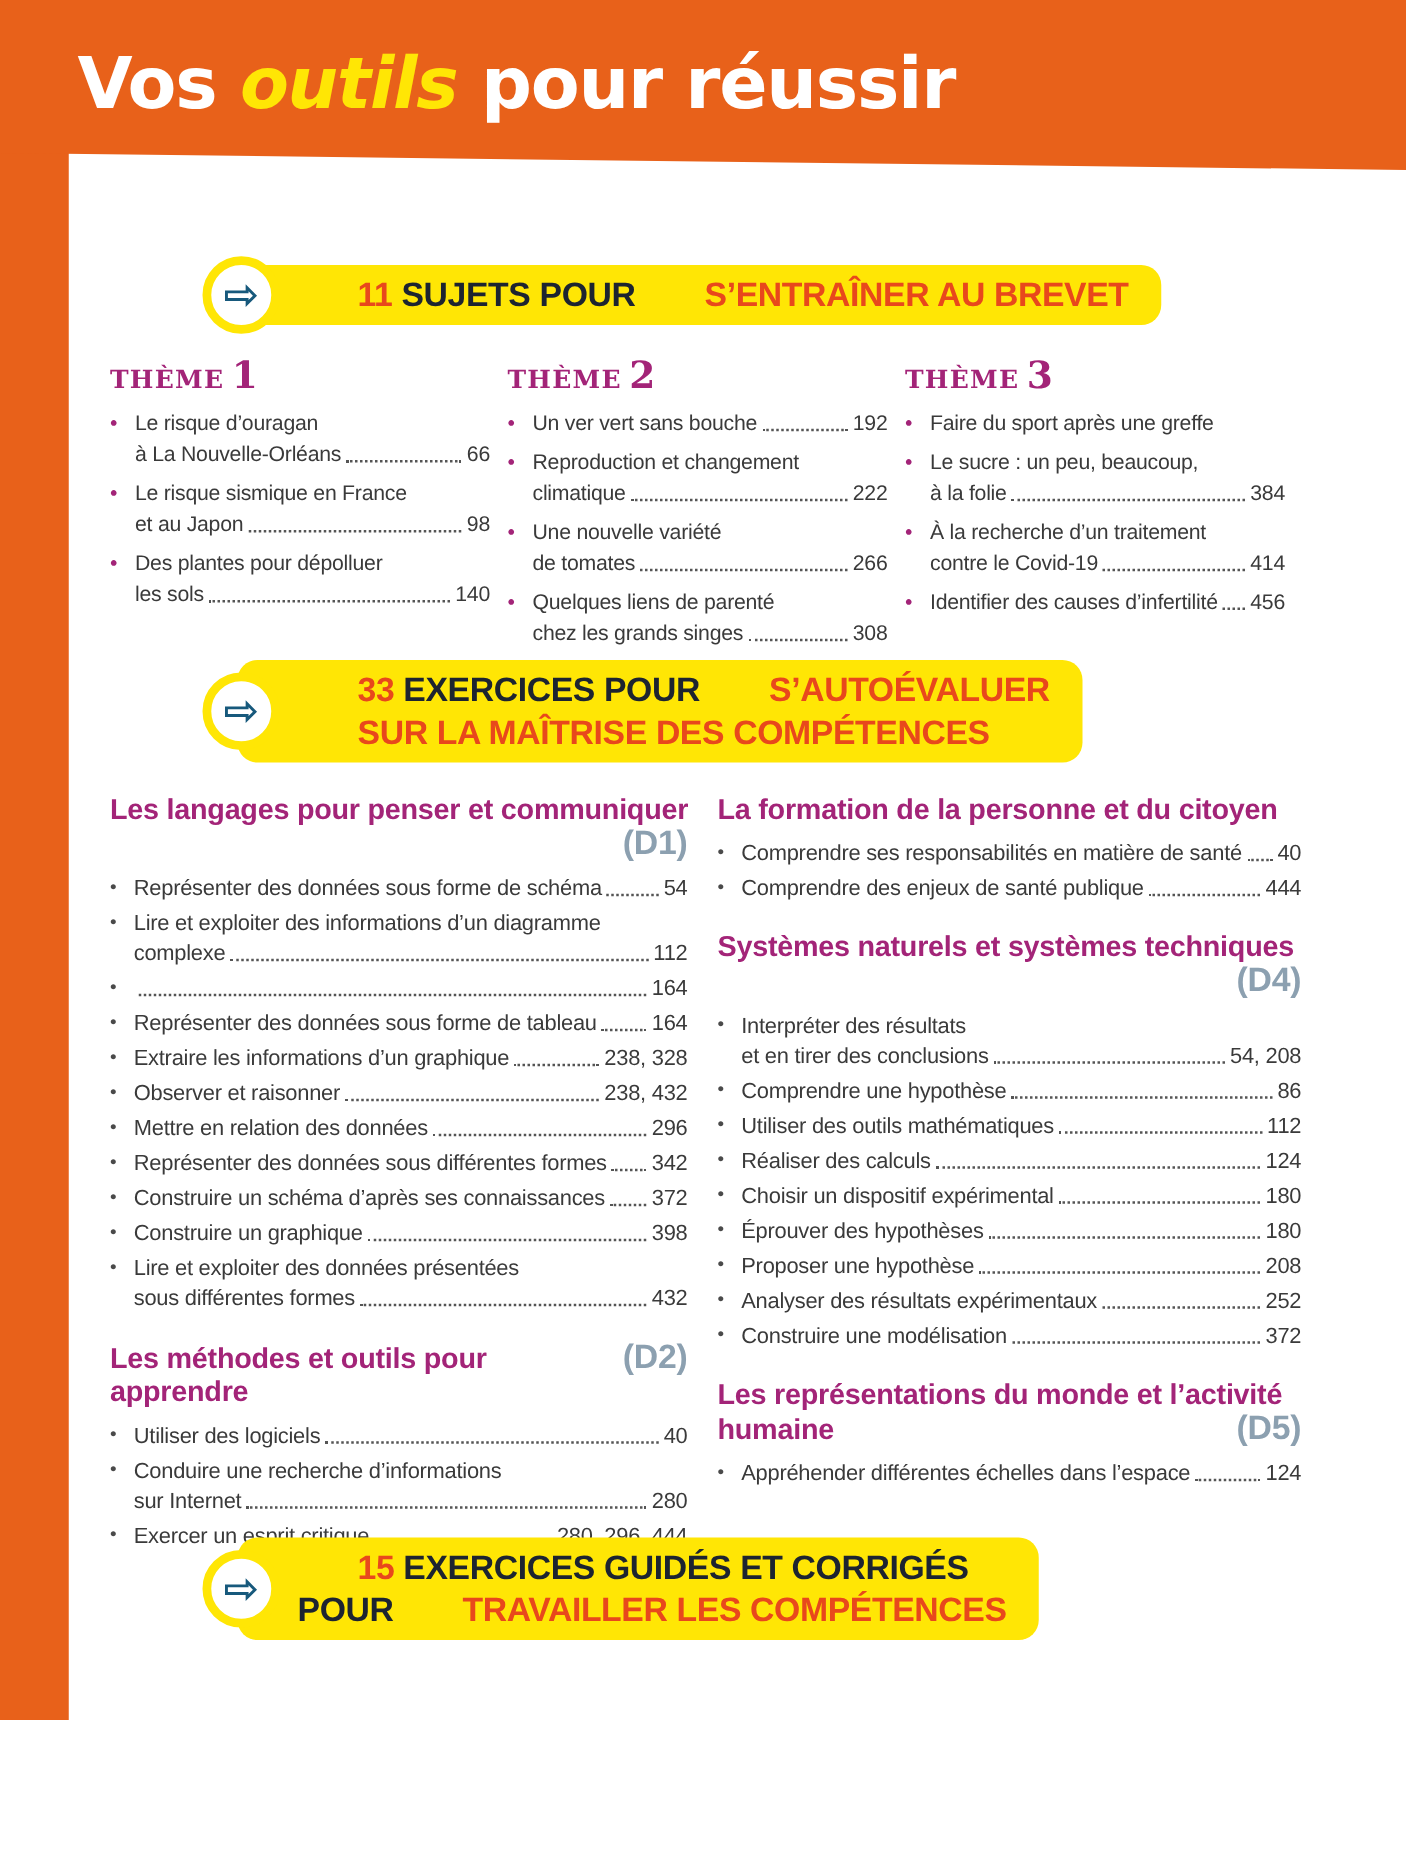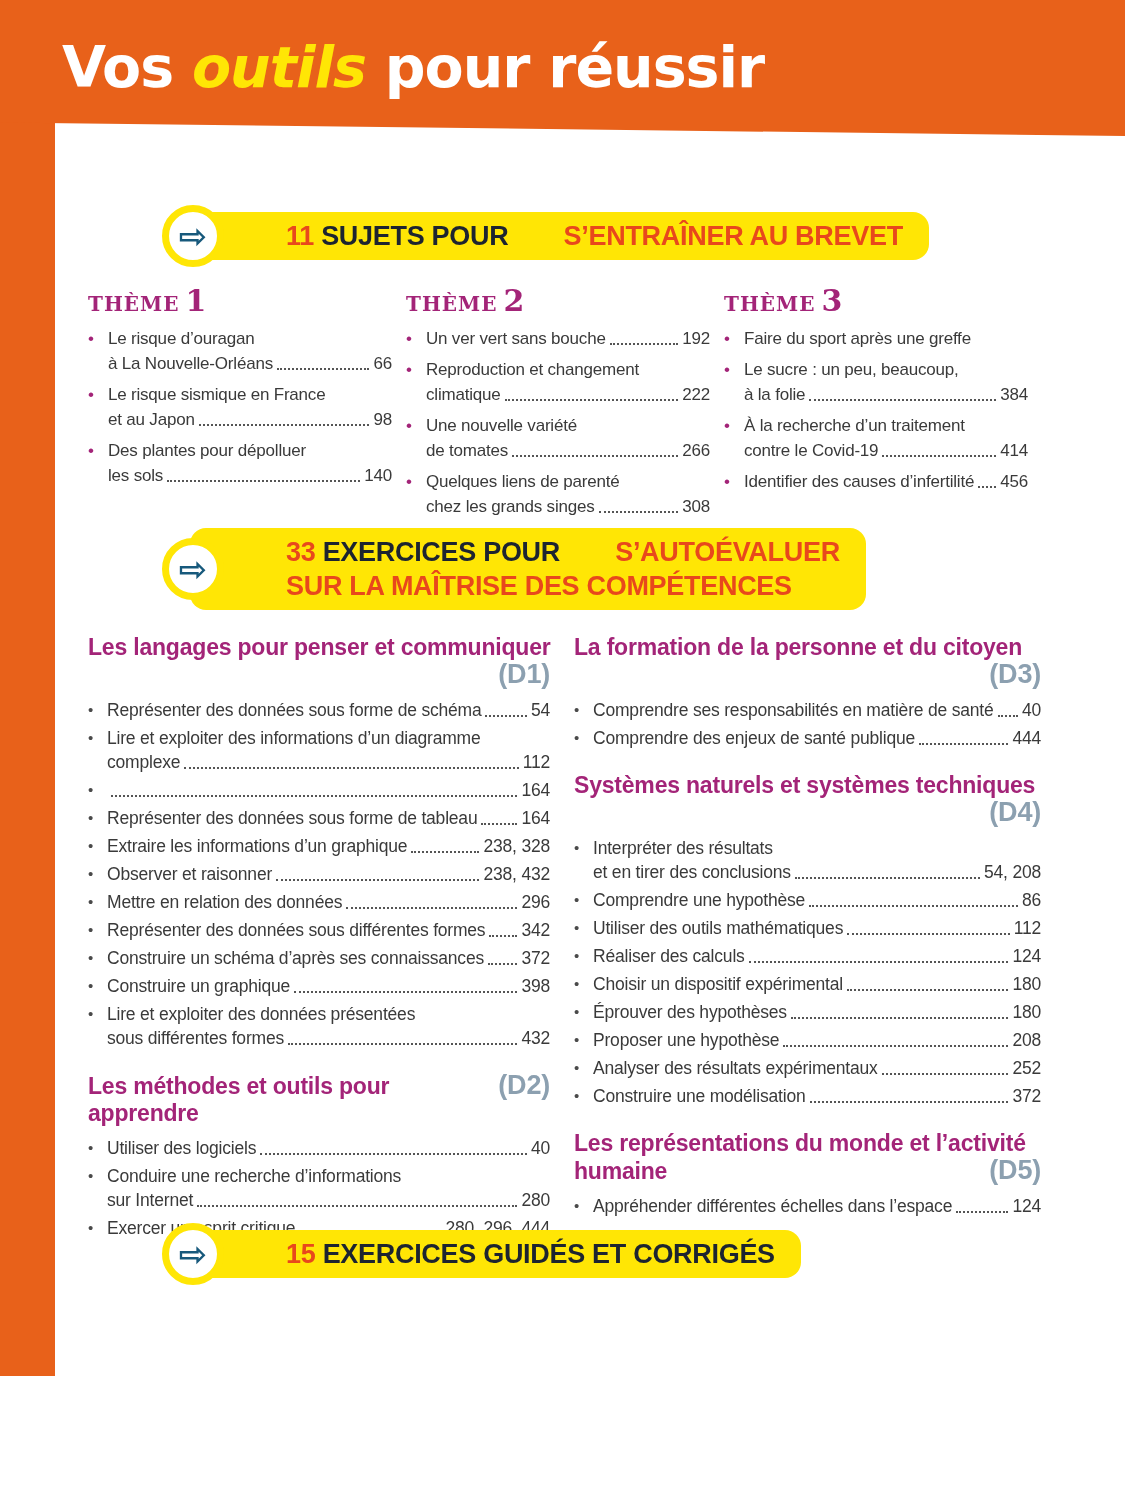--- a/index.html
+++ b/index.html
@@ -379,21 +379,20 @@
                 </div>
               </div>
             </li>
           </ul>
         </div>
       </div>
     <div class="col" id="col-right">
         <div class="comp-section">
           <div class="comp-header">
             <div class="ch-line">La formation de la personne et du citoyen</div>
-            <div class="ch-label-line"><span class="comp-dlabel">(D3)</span></div>
           </div>
           <ul class="item-list comp-list">
             <li class="t-item">
               <span class="t-bullet bullet-dark">•</span>
               <div class="t-body">
                 <div class="t-last">
                   <span class="t-txt">Comprendre ses responsabilités en matière de santé</span>
                   <span class="dots"></span>
                   <span class="t-page">40</span>
                 </div>
@@ -528,21 +527,21 @@
                   <span class="dots"></span>
                   <span class="t-page">124</span>
                 </div>
               </div>
             </li>
           </ul>
         </div>
       </div>
   </div>
 
-  <div class="badge badge-2" id="badge-2"><div class="badge-pill"><div class="badge-line"><span class="c-orange">15 </span><span class="c-dark">EXERCICES GUIDÉS ET CORRIGÉS</span></div></div><div class="badge-circle">
+  <div class="badge badge-2" id="badge-2"><div class="badge-pill"><div class="badge-line"><span class="c-orange">15 </span><span class="c-dark">EXERCICES GUIDÉS ET CORRIGÉS</span></div><div class="badge-line"><span class="c-dark">POUR </span><span class="c-orange">TRAVAILLER LES COMPÉTENCES</span></div></div><div class="badge-circle">
         <span class="badge-arrow">⇨</span>
       </div></div>
 
   <div class="footer">
     <span class="f-arrows">▶▶▶</span>
     <span class="f-prefix">Voir le</span>
     <span class="f-highlight">CAHIER MÉTHODE</span>
     <span class="f-suffix">pages 10 à 25</span>
   </div>
 

